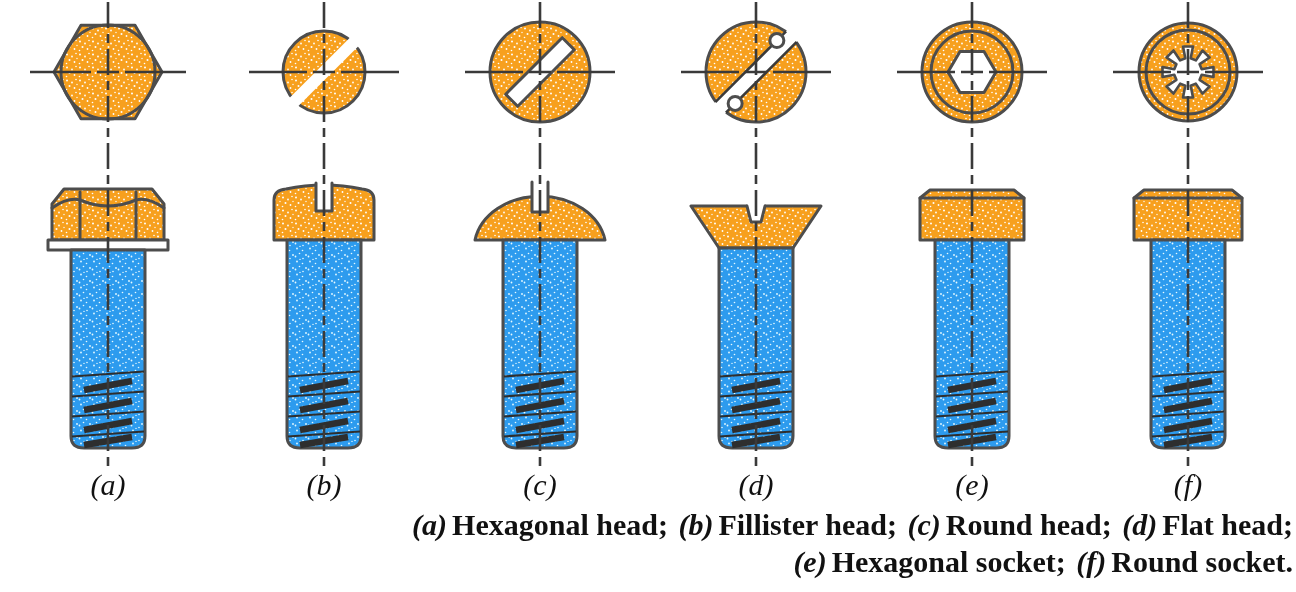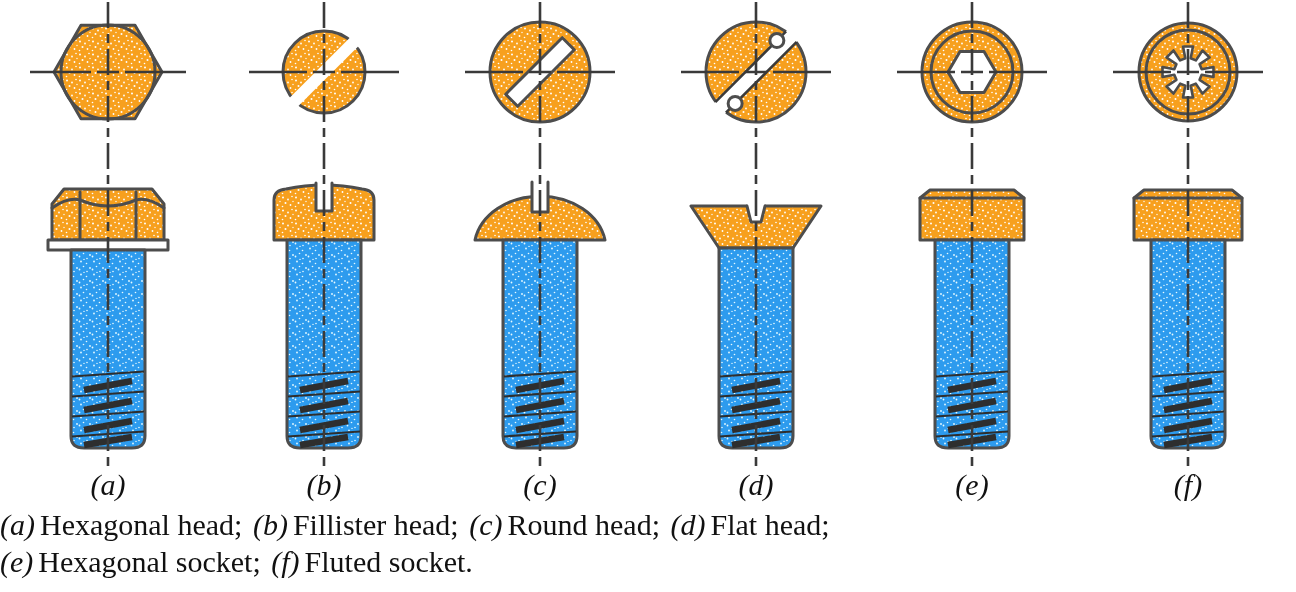--- a/index.html
+++ b/index.html
@@ -8,21 +8,21 @@
     --thread-color:#2e2e2e;
   }
   html,body{margin:0;padding:0;background:#fff;}
   .figure-root{width:1296px;height:592px;background:#fff;overflow:hidden;
     font-family:"Liberation Serif", serif;}
   .diagram{display:flex;width:1296px;}
   .bolt-col{width:216px;display:flex;flex-direction:column;align-items:center;}
   .bolt-col svg{display:block;}
   .bolt-label{font-style:italic;font-size:30px;color:#111;text-align:center;
     height:34px;line-height:30px;margin-top:0px;}
-  .caption{width:1296px;text-align:left;color:#111;margin-top:2px;}
+  .caption{width:1296px;text-align:right;color:#111;margin-top:2px;font-weight:bold;}
   .cap-line{font-size:30px;line-height:37px;}
   .cap-lab{font-style:italic;margin-right:5px;}
   .cap-txt{margin-right:3px;}
   
   .ol{stroke:var(--outline-color);stroke-width:3;stroke-linejoin:round;stroke-linecap:round;}
   .nf{fill:none;}
   .fh{fill:url(#texOrange);}
   .fs{fill:url(#texBlue);}
   .fw{fill:#ffffff;}
   .cl{stroke:var(--line-color);stroke-width:2.6;fill:none;stroke-linecap:butt;}
@@ -204,17 +204,17 @@
 
   <div class="caption">
     <div class="cap-line">
       <span class="cap-lab">(a)</span><span class="cap-txt">Hexagonal head;</span>
       <span class="cap-lab">(b)</span><span class="cap-txt">Fillister head;</span>
       <span class="cap-lab">(c)</span><span class="cap-txt">Round head;</span>
       <span class="cap-lab">(d)</span><span class="cap-txt">Flat head;</span>
     </div>
     <div class="cap-line">
       <span class="cap-lab">(e)</span><span class="cap-txt">Hexagonal socket;</span>
-      <span class="cap-lab">(f)</span><span class="cap-txt">Fluted socket.</span>
+      <span class="cap-lab">(f)</span><span class="cap-txt">Round socket.</span>
     </div>
   </div>
 
 </div>
 
 </body></html>

